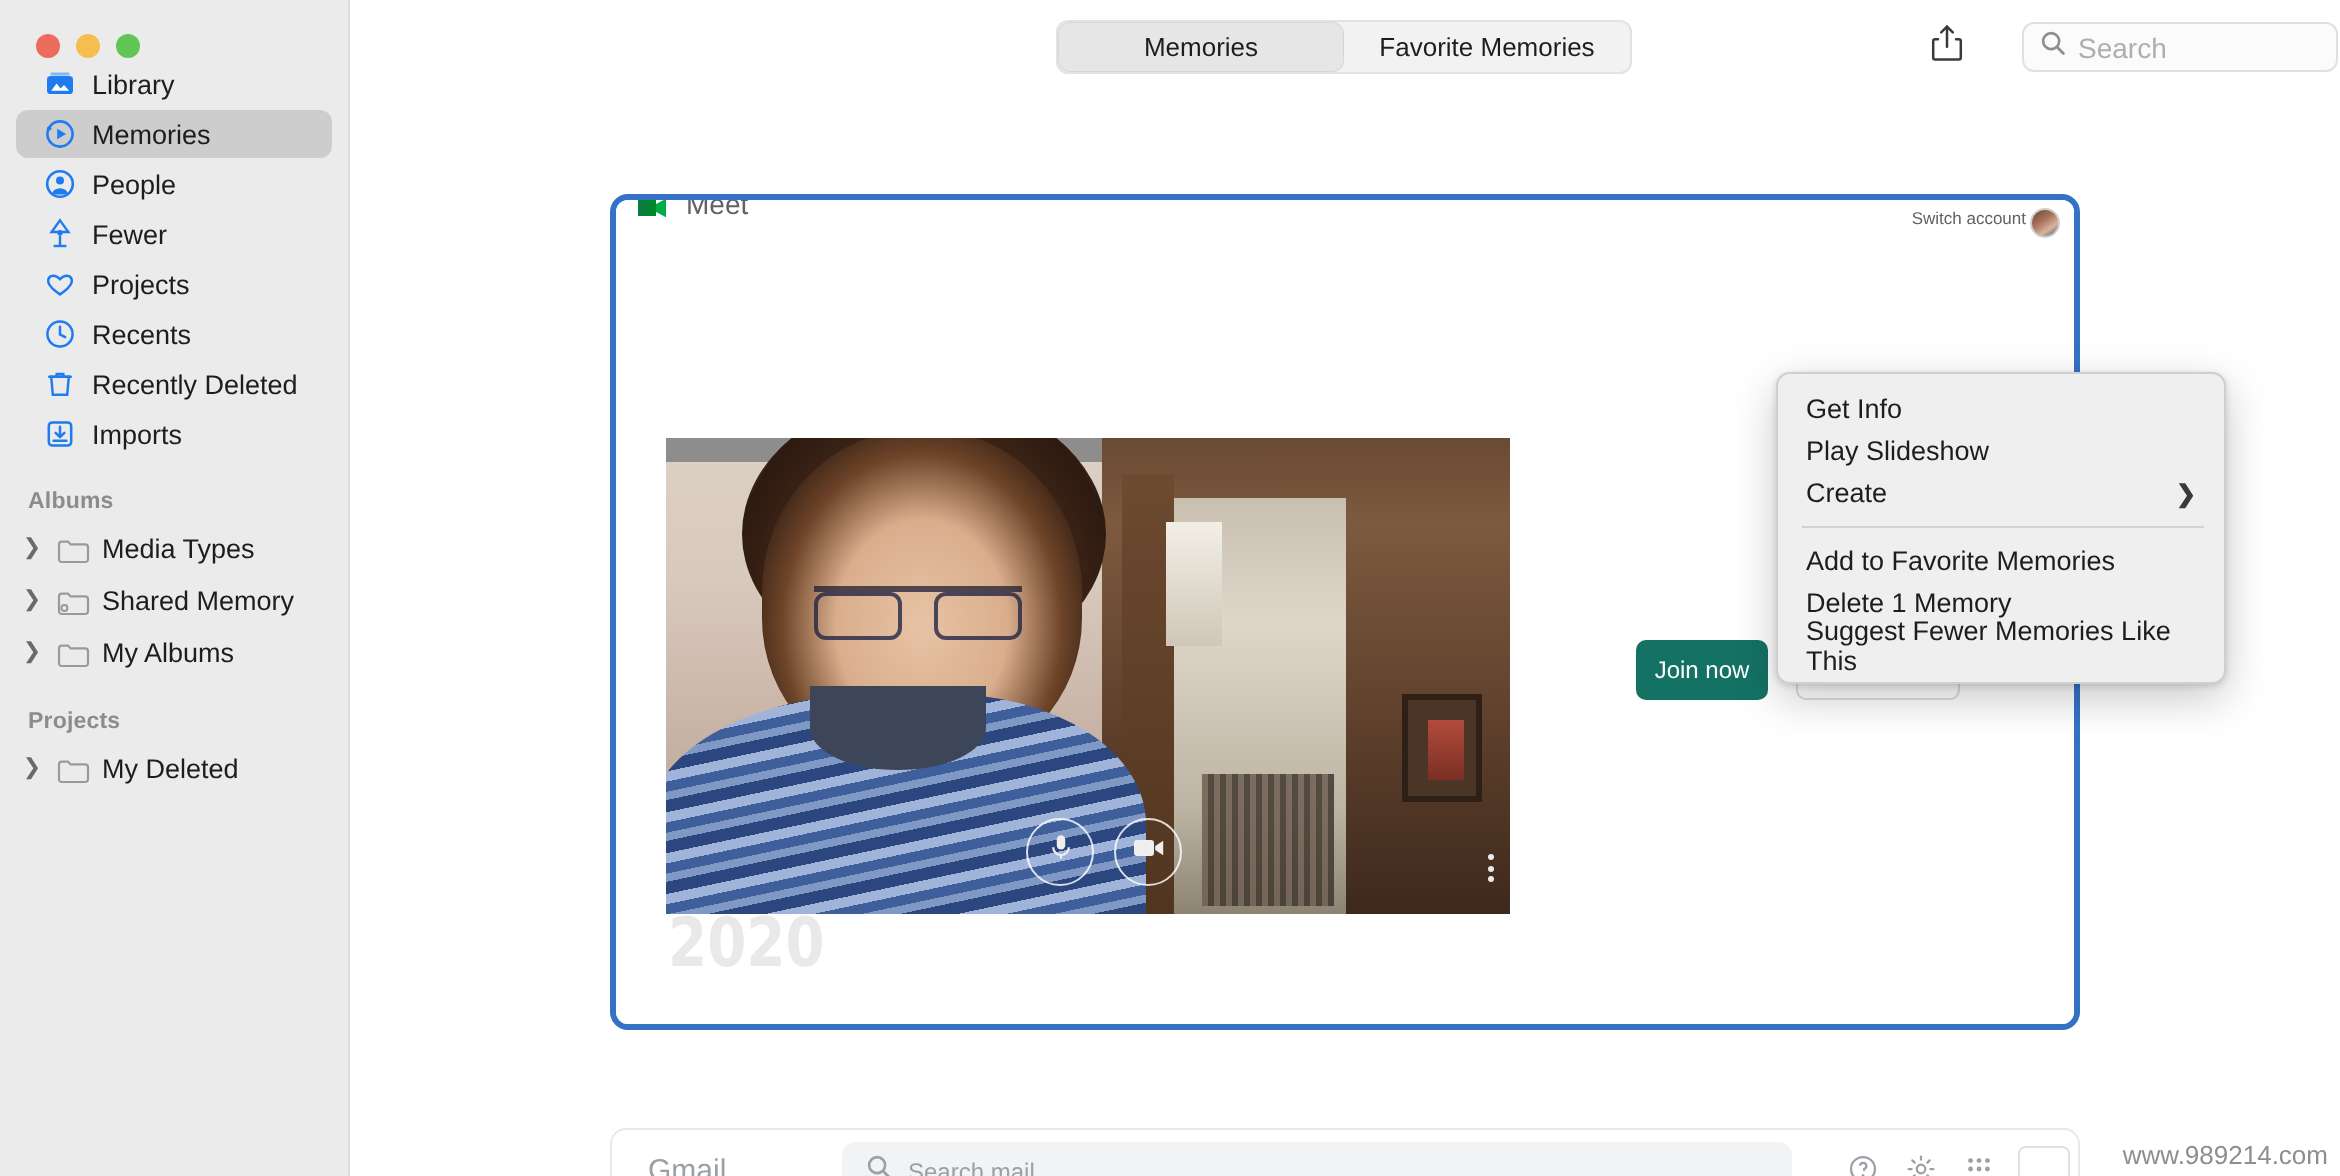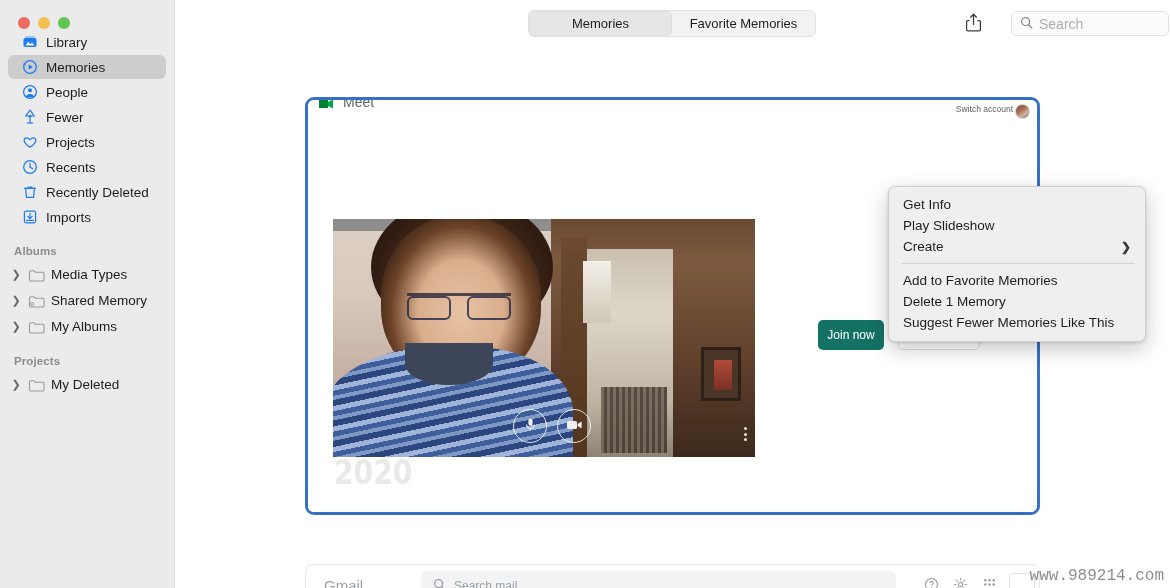--- a/index.html
+++ b/index.html
@@ -292,21 +292,21 @@
   .present-ico {
     width: 15px; height: 12px; border: 1.3px solid #5f6368; border-radius: 2px;
     display:flex; align-items:center; justify-content:center;
     font-size: 9px; line-height: 1;
   }
 
   
   .ctx {
     position: absolute;
     left: 713px; top: 186px;
-    width: 258px;
+    width: 225px;
     background: #efefef;
     border: .5px solid #cfcfcf;
     border-radius: 7px;
     box-shadow: 0 7px 22px rgba(0,0,0,.22), 0 1px 3px rgba(0,0,0,.14);
     padding: 7px 0 8px 0;
     z-index: 50;
   }
   .ctx-item {
     height: 21px;
     display: flex; align-items: center;
@@ -353,22 +353,22 @@
     color: #9aa0a6;
   }
   .gm-avatar {
     position: absolute; right: 4px; top: 8px;
     width: 26px; height: 26px; border-radius: 4px;
     border: 1px solid #e0e0e0; background: #fff;
   }
 
   .watermark {
     position: absolute; right: 6px; bottom: 3px;
-    font-size: 16px; color: #8e8e8e;
-    font-family: Liberation Mono, monospace;
+    font-size: 13px; color: #8e8e8e;
+    font-family: Liberation Sans, sans-serif;
     z-index: 80;
   }
 </style>
 </head>
 <body>
 
 <div class="app">
 
   <aside class="sidebar">
 

